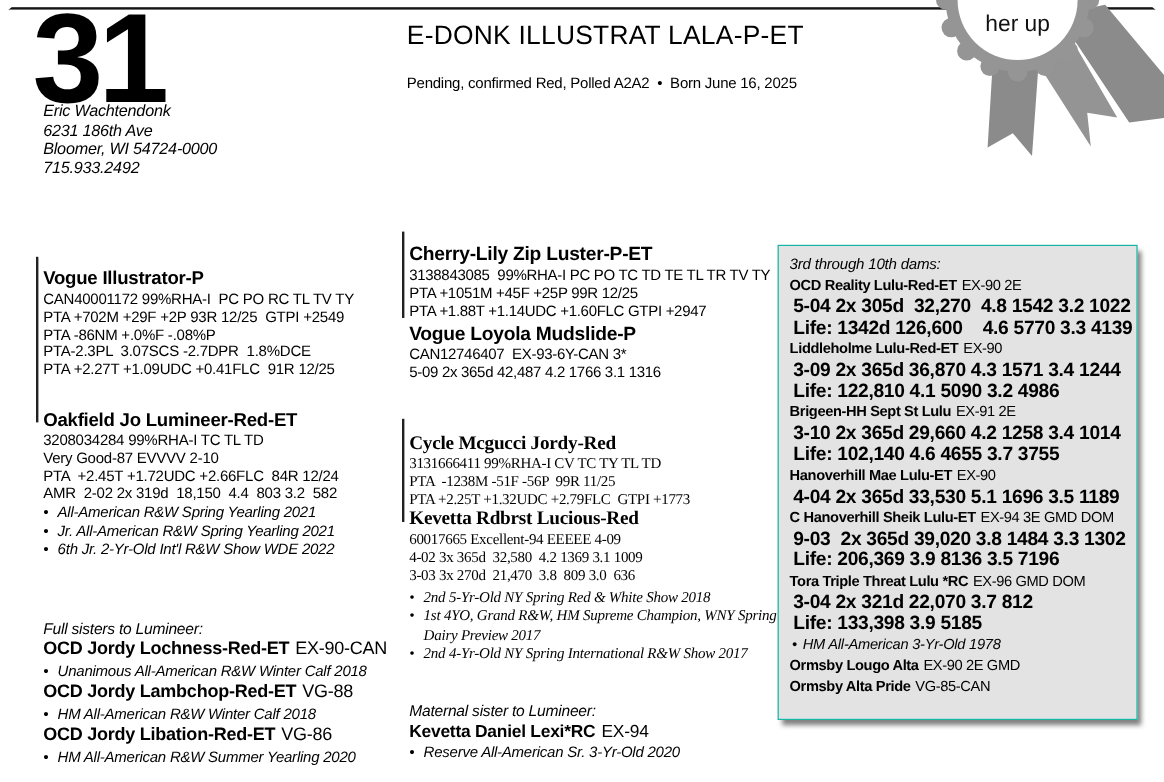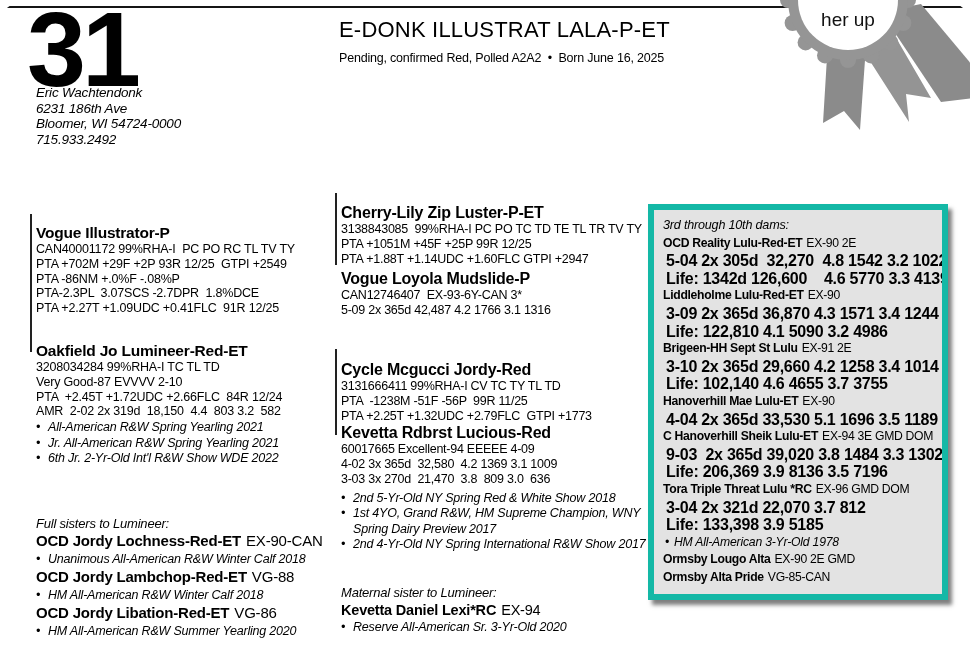--- a/index.html
+++ b/index.html
@@ -10,21 +10,21 @@
   .top-rule { position:absolute; left:0; top:6px; width:970px; height:2px; background:#151515; }
 
   .lot-number { position:absolute; left:27px; top:-4px; font-size:106px; font-weight:bold;
                 letter-spacing:-4px; line-height:1; }
 
   .consignor { position:absolute; left:36px; top:85px; font-style:italic;
                font-size:13.5px; line-height:15.6px; letter-spacing:-0.2px; }
 
   .header { position:absolute; left:339px; top:19px; }
   .header-title { font-size:22px; line-height:22px; letter-spacing:0.2px; font-weight:400; white-space:nowrap; }
-  .header-sub { margin-top:10px; font-size:12.5px; letter-spacing:-0.2px; white-space:pre; }
+  .header-sub { margin-top:21px; font-size:12.5px; letter-spacing:-0.2px; white-space:pre; }
 
   .ribbon { position:absolute; left:773px; top:0; z-index:3; }
   .ribbon-text { font-family:"Liberation Sans", sans-serif; font-size:19px; fill:#111; }
 
   .vline { position:absolute; width:1.6px; background:#222; }
   .vl-left { left:30px; top:214px; height:138px; }
   .vl-mid1 { left:335px; top:193px; height:72px; }
   .vl-mid2 { left:335px; top:349px; height:86px; }
 
   .block { position:absolute;margin-top:12px; }
@@ -39,34 +39,34 @@
 
   .fs-block { left:36px; top:503px; width:310px; }
   .fs-head { font-style:italic; font-size:13px; line-height:17px; letter-spacing:-0.2px; }
   .nline { white-space:nowrap; }
   .fs-name { font-size:15px; line-height:18.6px; letter-spacing:-0.2px; }
   .fs-name .nm { font-weight:bold; }
   .sc { margin-left:5px; font-weight:normal; }
   .fs-bullet { line-height:17.6px; }
 
   .mid-top { left:341px; top:192px; width:308px; }
-  .mid-bottom { left:341px; top:349px; width:312px; }
+  .mid-bottom { left:341px; top:349px; width:312px;font-family:Liberation Serif, serif; }
   .mname { font-size:16px; font-weight:bold; line-height:18px; letter-spacing:-0.2px; white-space:nowrap; }
   .mline { font-size:12.5px; line-height:15px; letter-spacing:-0.25px; white-space:pre; }
   .mgap { margin-top:3px; }
   .mid-bullets { margin-top:4px; }
   .mid-bullets .bullet { line-height:15.4px; }
 
   .mat-block { left:341px; top:573px; width:310px; }
   .mat-head { font-style:italic; font-size:13px; line-height:16px; letter-spacing:-0.2px; }
   .mat-name { font-size:14.5px; line-height:19px; letter-spacing:-0.2px; }
   .mat-name .nm { font-weight:bold; }
 
   .dams-box { position:absolute; left:648px; top:204px; width:300px; height:396px;
-              background:#e3e3e3; border:6px solid #14b8a6;
+              background:#e3e3e3; border:1px solid #14b8a6;
               box-shadow:4px 5px 4px rgba(0,0,0,0.5); padding:7px 9px; overflow:hidden; }
   .box-head { font-style:italic; font-size:12.6px; line-height:17.6px; letter-spacing:-0.2px; }
   .box-name { font-size:12.2px; line-height:17.6px; letter-spacing:-0.3px; white-space:nowrap; }
   .box-name .nm { font-weight:bold; }
   .box-name .sc { margin-left:4px; }
   .box-line { font-size:16px; line-height:17.6px; letter-spacing:-0.25px; white-space:pre; padding-left:3px;font-weight:bold; }
   .box-bullet { display:flex; font-style:italic; font-size:12.2px; line-height:17.6px; letter-spacing:-0.2px; }
   .box-bullet .dot { flex:none; width:11px; padding-left:2px; }
 </style>
 </head>

